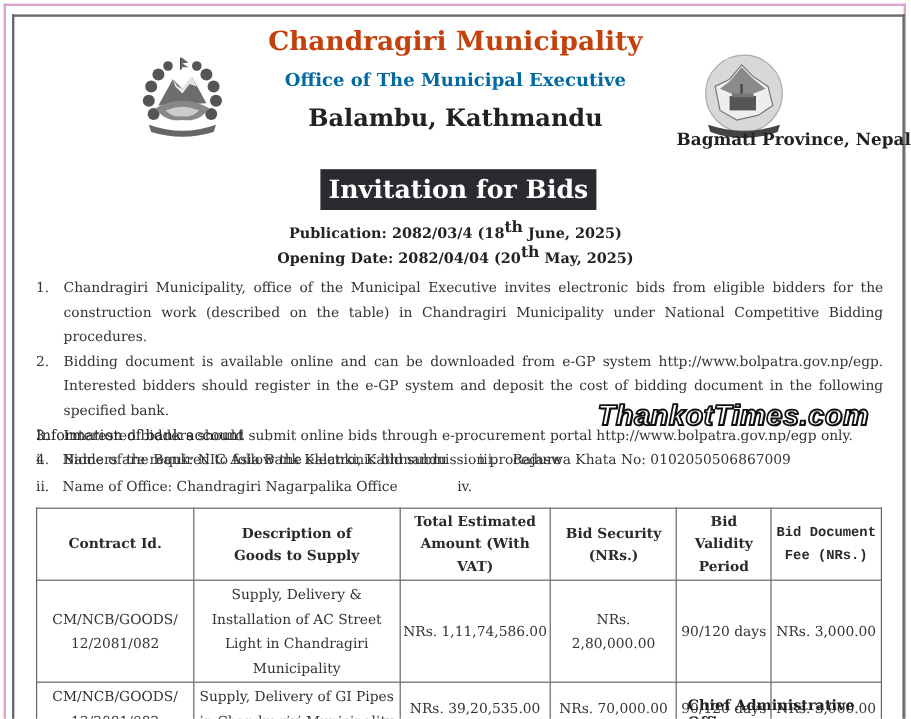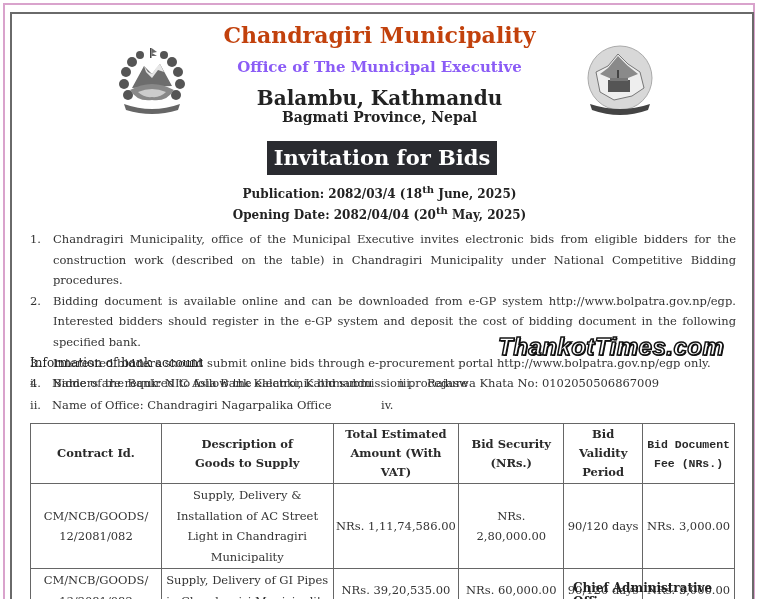--- a/index.html
+++ b/index.html
@@ -31,33 +31,33 @@
     }
 
     .logo {
       position: absolute; width: 80px; height: 80px;
     }
     .logo-left { left: 112px; top: 40px; }
     .logo-right { left: 584px; top: 44px; width: 72px; height: 76px; }
 
     .header { position: absolute; left: 0; width: 759px; text-align: center; z-index: 1; }
     .h-title { top: 22px; font-size: 22px; font-weight: bold; color: #c2410c; }
-    .h-office { top: 58px; font-size: 15px; font-weight: bold; color: #8b5cf6; }
+    .h-office { top: 58px; font-size: 15px; font-weight: bold; color: #0369a1; }
     .h-addr1 { top: 86px; font-size: 20px; color: #222; font-weight: bold; }
-    .h-addr2 { top: 109px; font-size: 14px; color: #222; font-weight: bold; }
+    .h-addr2 { top: 109px; font-size: 14px; color: #222; font-weight: bold; text-align: right; }
 
     .banner {
       position: absolute; left: 267px; top: 141px; width: 230px; height: 34px;
       background: #2a2b30; color: #ffffff; font-size: 21px; font-weight: bold;
       text-align: center; line-height: 34px; z-index: 1;
     }
     .pubinfo { position: absolute; left: 0; width: 759px; text-align: center; font-size: 12px; font-weight: bold; color: #222; z-index: 1; }
     .pub-line { top: 187px; }
     .open-line { top: 208px; }
-    sup { font-size: 10px; vertical-align: super; line-height: 0; margin-top: 15px; }
+    sup { font-size: 13px; vertical-align: super; line-height: 0; margin-top: 15px; }
 
     .para-list { position: absolute; left: 30px; top: 229px; width: 706px; z-index: 1; font-size: 11.5px; color: #333; }
     .para { display: flex; line-height: 20.6px; }
     .para .num { width: 23px; flex: none; }
     .para .txt { flex: 1; text-align: justify; }
 
     .bank-heading { position: absolute; left: 30px; top: 356px; font-size: 12px; font-weight: normal; color: #222; z-index: 1; }
     .bank-line { position: absolute; font-size: 11.5px; color: #333; z-index: 1; display: flex; }
     .bank-line .num { width: 22px; flex: none; }
     .b1 { left: 30px; top: 376px; }
@@ -204,21 +204,21 @@
       <td><span>NRs. 1,11,74,586.00</span></td>
       <td><span>NRs. 2,80,000.00</span></td>
       <td><span>90/120 days</span></td>
       <td><span>NRs. 3,000.00</span></td>
     </tr>
     <tr class="r2">
       <td><span class="ml">CM/NCB/GOODS/
 13/2081/082</span></td>
       <td><span>Supply, Delivery of GI Pipes in Chandragiri Municipality</span></td>
       <td><span>NRs. 39,20,535.00</span></td>
-      <td><span>NRs. 60,000.00</span></td>
+      <td><span>NRs. 70,000.00</span></td>
       <td><span>90/120 days</span></td>
       <td><span>NRs. 3,000.00</span></td>
     </tr>
   </tbody>
 </table>
 
 <div class="signoff">Chief Administrative Officer</div>
 
 <style>.ml { white-space: pre-line; }</style>
 

